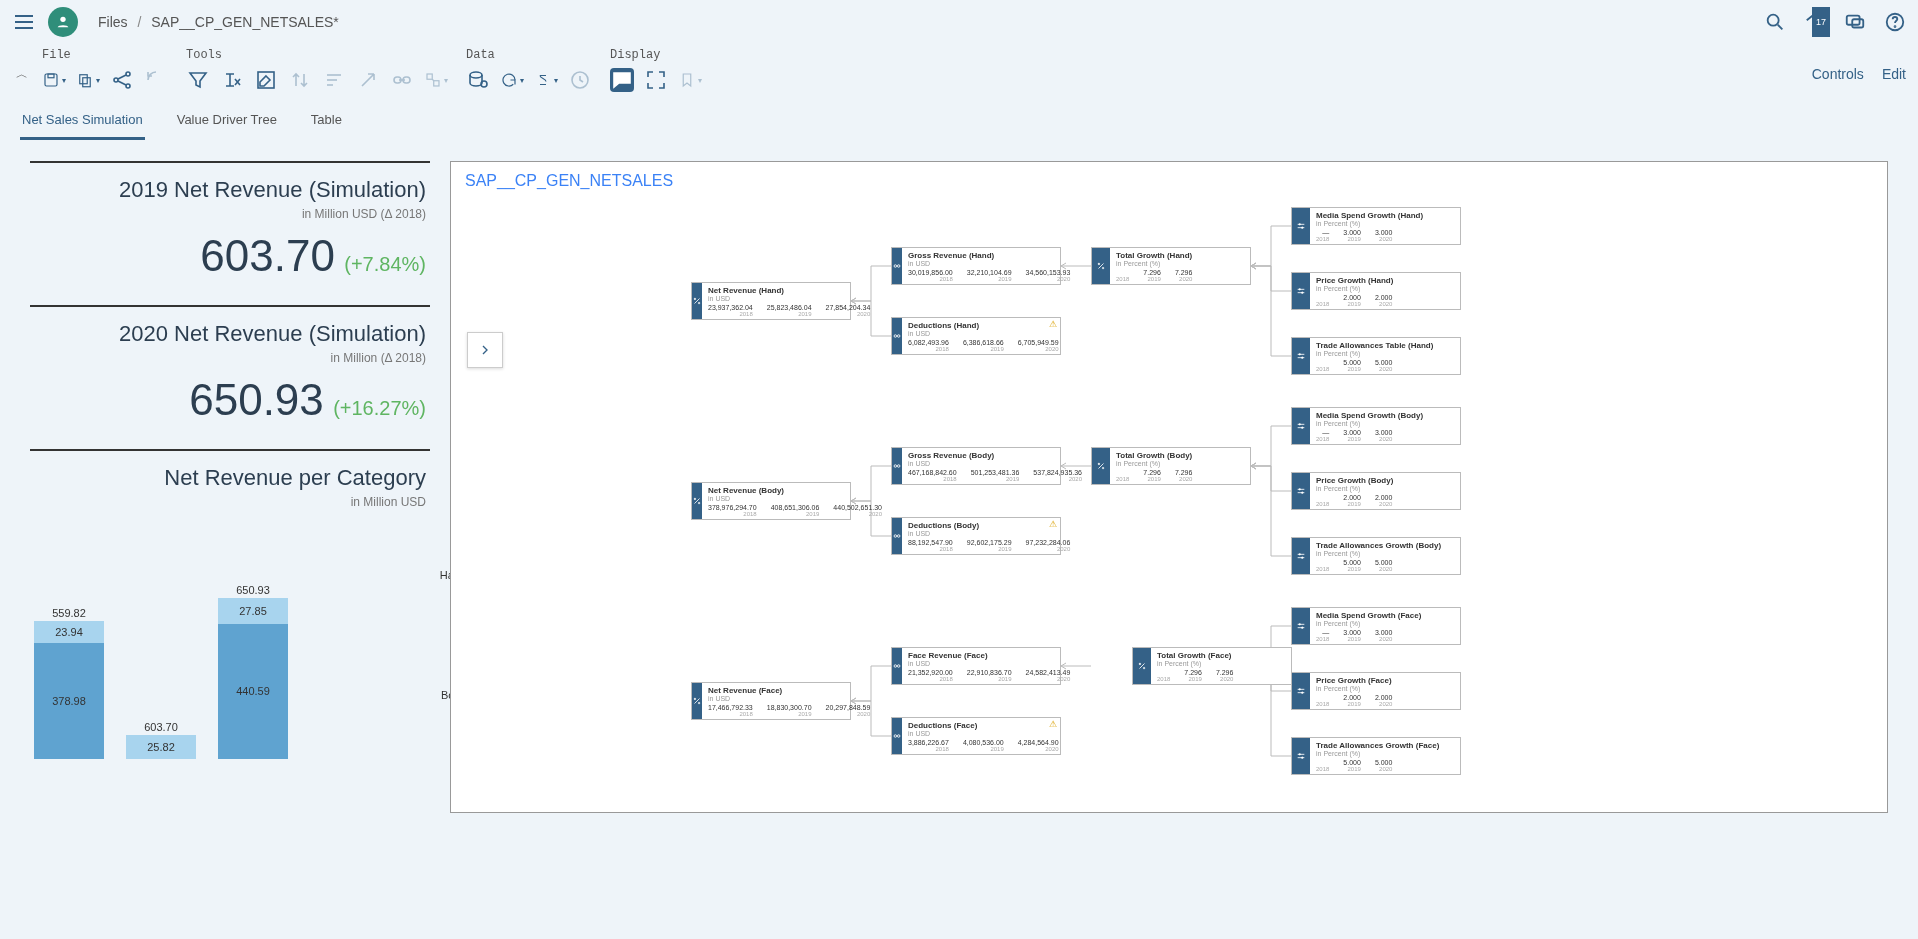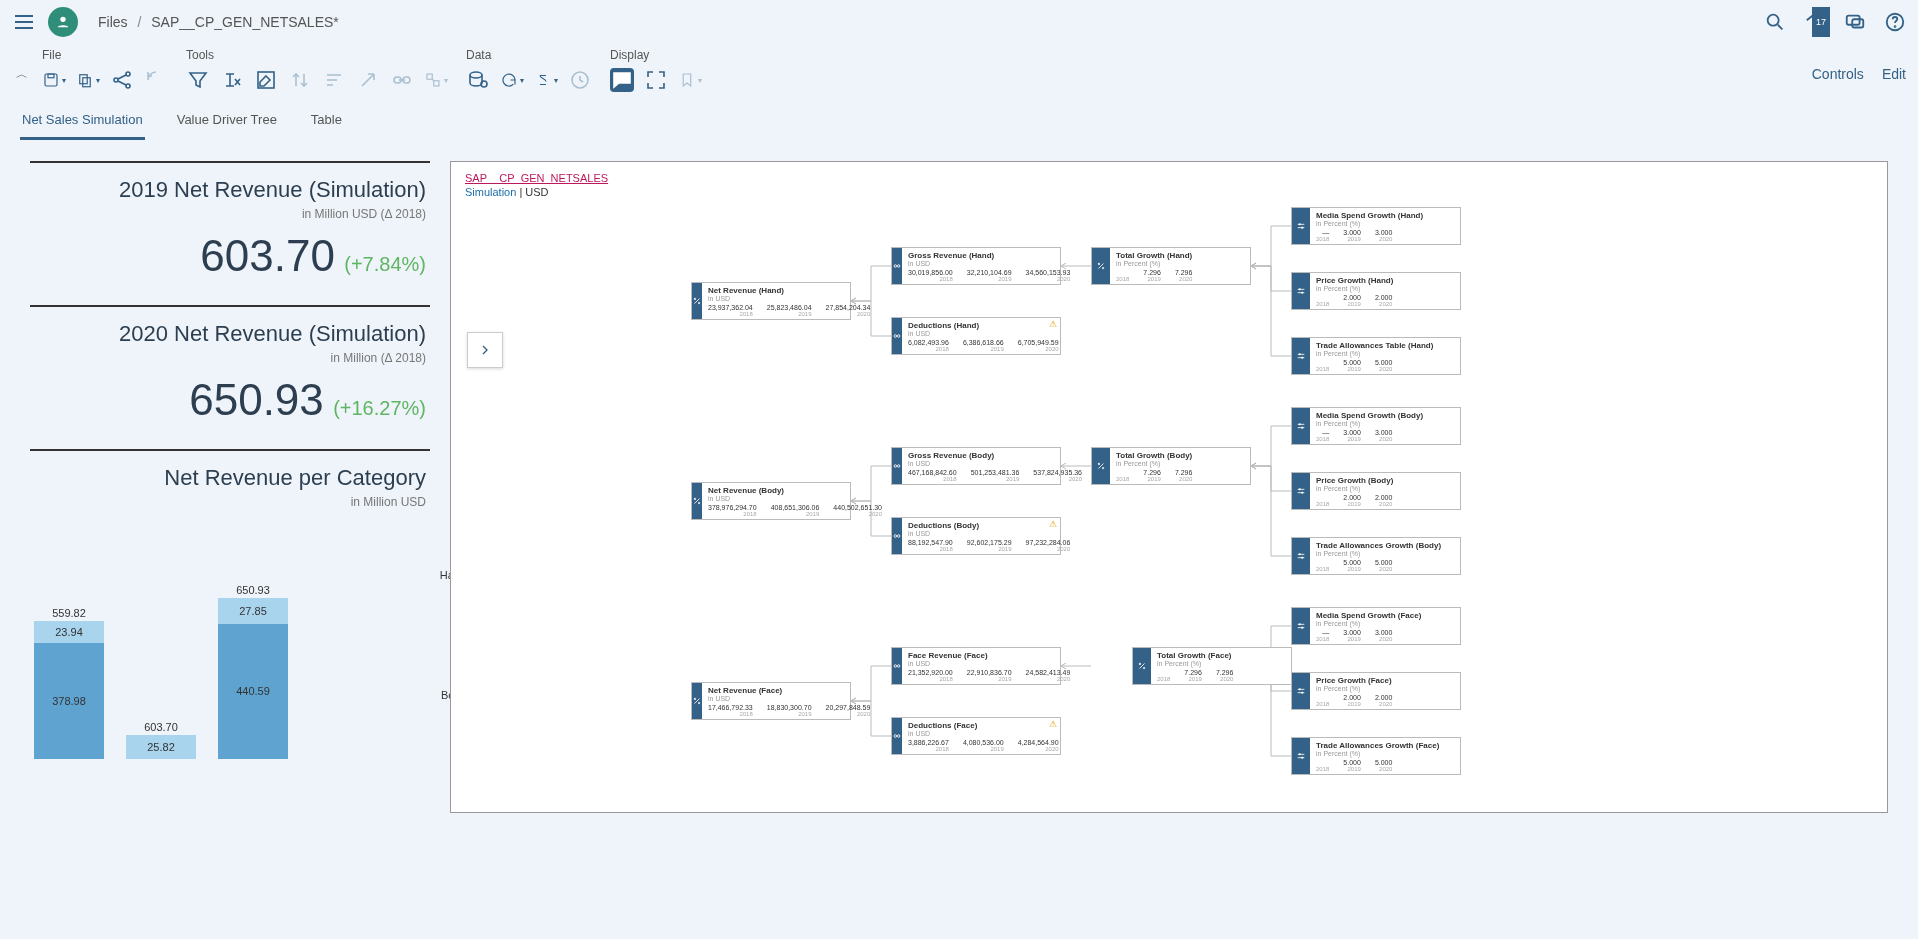--- a/index.html
+++ b/index.html
@@ -11,21 +11,21 @@
 .breadcrumb { font-size: 14px; color: #555; }
 .breadcrumb .sep { margin: 0 6px; color: #888; }
 .topbar-spacer { flex:1; }
 .topbar-icons { display:flex; gap:18px; align-items:center; }
 .topbar-icons .ticon { width:22px; height:22px; stroke:#346187; fill:none; cursor:pointer; position:relative; }
 .badge { position:absolute; bottom:-4px; right:-4px; background:#346187; color:#fff; border-radius:0; font-size:9px; padding:10px 4px; }
 
 .ribbonbar { padding: 4px 12px 8px; display:flex; align-items:flex-start; }
 .ribbon-sections { display:flex; gap:0; flex:1; }
 .ribbon-group { padding-right: 18px; }
-.ribbon-group .grp-label { font-size: 12px; color:#555; margin-bottom:6px; }
+.ribbon-group .grp-label { font-size: 12px; color:#555; margin-bottom:6px;font-family:Liberation Mono, monospace; }
 .ribbon-group .grp-icons { display:flex; gap:10px; align-items:center; }
 .ribbon-icon { width:24px; height:24px; display:flex; align-items:center; justify-content:center; cursor:pointer; color:#346187; stroke:#346187; }
 .ribbon-icon.disabled { opacity:0.35; cursor:default; }
 .ribbon-icon.active { background:#346187; border-radius:4px; }
 .ribbon-icon.active svg { stroke:#fff; fill:#fff; }
 .caret-small { font-size:8px; color:#346187; margin-left:2px; }
 .ribbon-right { display:flex; gap:18px; align-items:flex-start; padding-top:18px; }
 .ribbon-link { color:#346187; font-size:14px; cursor:pointer; }
 .collapse-caret { width:20px; text-align:center; cursor:pointer; color:#555; padding-top:18px; margin-right:10px; }
 
@@ -44,21 +44,21 @@
 .chart-area { position:relative; height:260px; margin-top:20px; }
 .bars { display:flex; align-items:flex-end; gap:22px; height:230px; position:relative; }
 .barstack { width:70px; display:flex; flex-direction:column; align-items:center; }
 .bar-top { font-size:11px; color:#333; margin-bottom:2px; }
 .seg { width:100%; display:flex; align-items:center; justify-content:center; font-size:11px; color:#333; }
 .seg.hand { background:#a8d4ee; }
 .seg.body { background:#5fa3d0; }
 .barlabel { position:absolute; font-size:11px; color:#333; }
 
 .rightpanel { flex:1; border:1px solid #999; background:#fff; min-height:580px; padding:10px 14px; position:relative; overflow:hidden; }
-.rp-header { font-size:11px; color:#be185d;text-decoration:underline; }
+.rp-header { font-size:16px; color:#3b82f6; }
 .rp-sub { font-size:11px; margin-top:2px; }
 .rp-sub .simlink { color:#1b6fab; cursor:pointer; }
 .rp-expand { position:absolute; left:16px; top:170px; width:36px; height:36px; background:#fff; border:1px solid #ccc; display:flex; align-items:center; justify-content:center; cursor:pointer; box-shadow:0 1px 3px rgba(0,0,0,0.15); }
 
 .tree { position:absolute; top:30px; left:240px; transform:scale(1); }
 .tree svg.connectors { position:absolute; top:0; left:0; pointer-events:none; }
 .node { position:absolute; border:1px solid #bbb; background:#fff; display:flex; }
 .node .nicon { width:18px; background:#346187; display:flex; align-items:center; justify-content:center; }
 .node .nicon svg { width:10px; height:10px; stroke:#fff; fill:#fff; }
 .node .nbody { padding:3px 6px 2px; flex:1; }
@@ -307,23 +307,20 @@
             </div>
           </div>
       <div class="barlabel" style="right: -40px; top: 40px;">Hand</div>
           <div class="barlabel" style="right: -40px; top: 160px;">Body</div>
         </div>
     </div>
   </div>
 
   <div class="rightpanel">
     <div class="rp-header">SAP__CP_GEN_NETSALES</div>
-    <div class="rp-sub">
-      <span class="simlink">Simulation</span><span> | </span><span>USD</span>
-    </div>
     <div class="rp-expand">
       <svg viewBox="0 0 24 24" width="16" height="16" stroke="#346187" stroke-width="2" fill="none">
           <path d="M9 6l6 6-6 6"></path>
         </svg>
     </div>
     <div class="tree" id="tree">
         <svg class="connectors" width="820" height="600">
           <path d="M160 109 L180 109 L180 74 L200 74" stroke="#bbb" fill="none" stroke-width="1"></path>
           <path d="M165 106 L160 109 L165 112" stroke="#bbb" fill="none"></path>
           <path d="M160 109 L180 109 L180 144 L200 144" stroke="#bbb" fill="none" stroke-width="1"></path>

